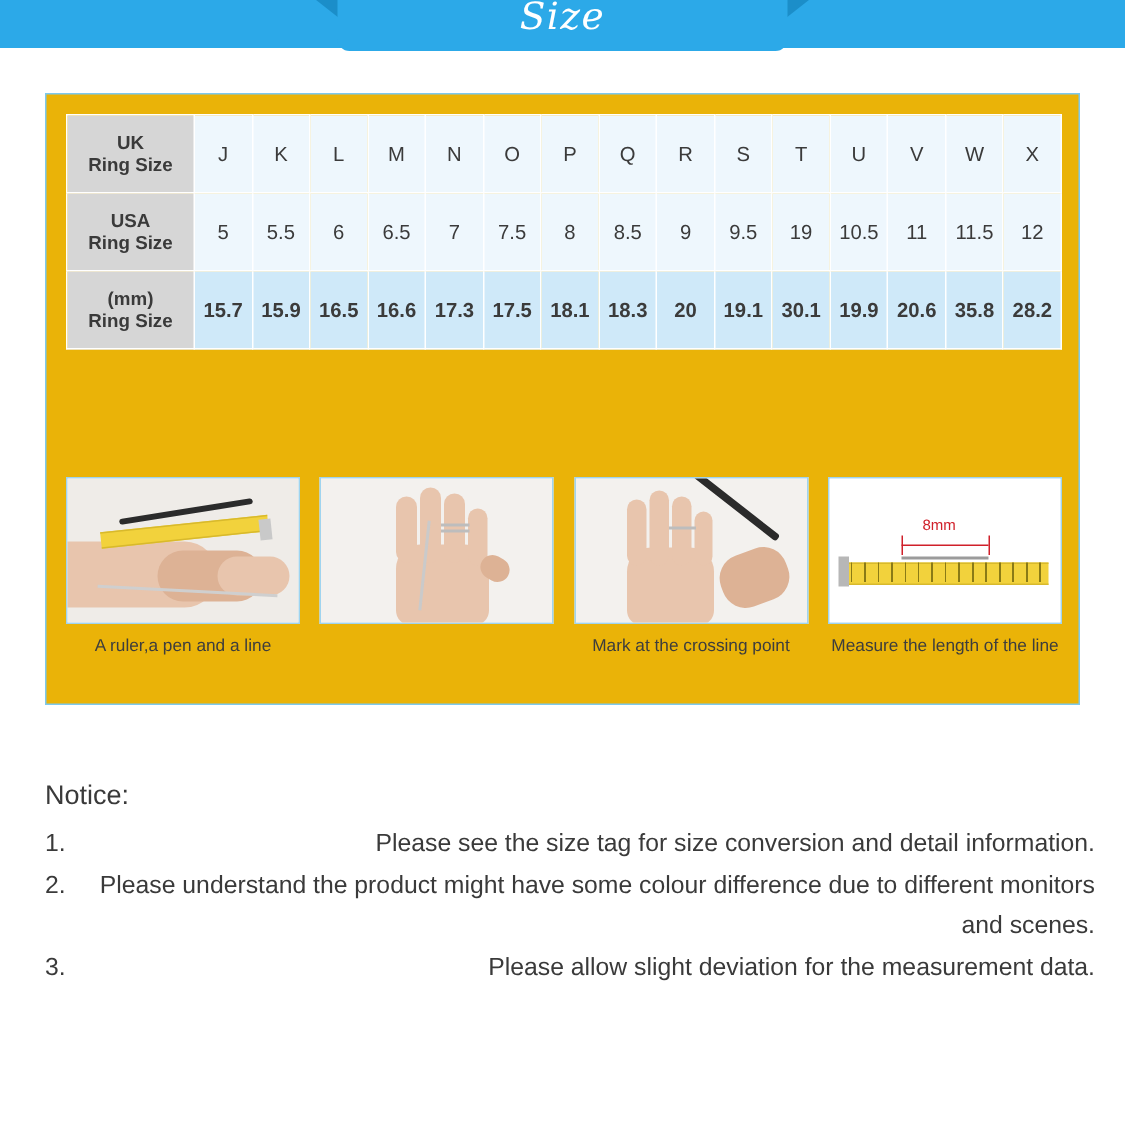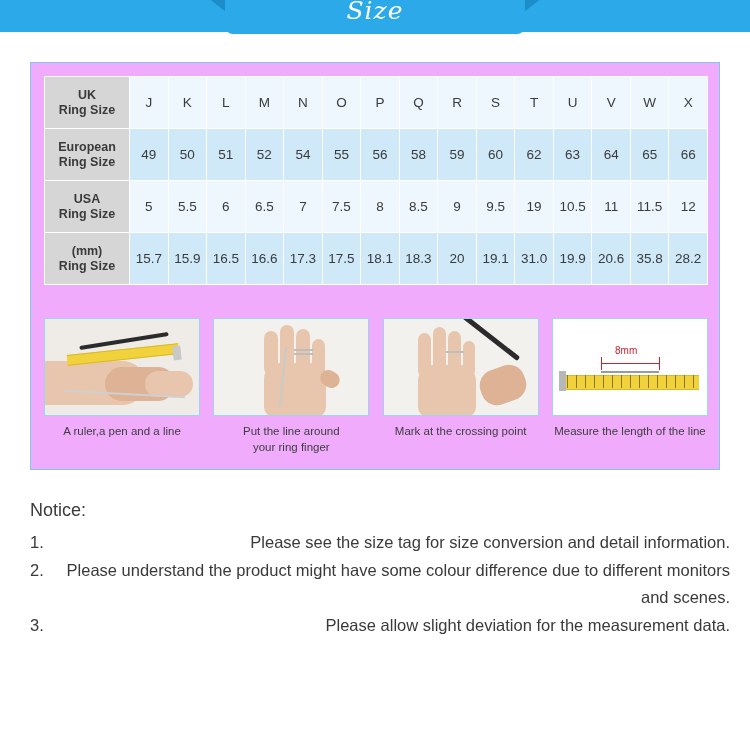--- a/index.html
+++ b/index.html
@@ -70,21 +70,21 @@
 
   
   .card {
     position: absolute;
     left: 30px;
     top: 62px;
     width: 690px;
     height: 408px;
     border: 1px solid #7dc9ee;
     box-sizing: border-box;
-    background: #f0abfc;
+    background: #eab308;
   }
 
   
   .size-table {
     position: absolute;
     left: 13px;
     top: 13px;
     border-collapse: collapse;
     table-layout: fixed;
     width: 664px;
@@ -102,21 +102,21 @@
     background: #d6d6d6;
     font-weight: bold;
     font-size: 12.5px;
     line-height: 15px;
     width: 84px;
     color: #3a3a3a;
   }
   .size-table .cell-a { background: #eef7fd; }
   .size-table .cell-b { background: #cfe9f9; }
   .size-table .cell-c { background: #eef7fd; }
-  .size-table .cell-d { background: #cfe9f9; }
+  .size-table .cell-d { background: #cfe9f9; font-weight: bold; }
   .size-table td.v { font-size: 13.5px; }
 
   
   .steps {
     position: absolute;
     left: 13px;
     top: 255px;
     width: 664px;
     display: flex;
     justify-content: space-between;
@@ -161,21 +161,21 @@
   }
   .measure-tick {
     position: absolute;
     border-left: 1px solid #d0202a;
   }
 
   
   .notice {
     position: absolute;
     left: 30px;
-    top: 500px;
+    top: 520px;
     width: 700px;
     color: #3a3a3a;
   }
   .notice-title {
     font-size: 18px;
     margin-bottom: 8px;
   }
   .notice-item {
     font-size: 16.5px;
     line-height: 27px;
@@ -213,41 +213,20 @@
         <td class="cell-a v">O</td>
         <td class="cell-a v">P</td>
         <td class="cell-a v">Q</td>
         <td class="cell-a v">R</td>
         <td class="cell-a v">S</td>
         <td class="cell-a v">T</td>
         <td class="cell-a v">U</td>
         <td class="cell-a v">V</td>
         <td class="cell-a v">W</td>
         <td class="cell-a v">X</td>
-      </tr>
-      <tr>
-        <td class="rowhead">
-          <div>European</div>
-          <div>Ring Size</div>
-        </td>
-        <td class="cell-b v">49</td>
-        <td class="cell-b v">50</td>
-        <td class="cell-b v">51</td>
-        <td class="cell-b v">52</td>
-        <td class="cell-b v">54</td>
-        <td class="cell-b v">55</td>
-        <td class="cell-b v">56</td>
-        <td class="cell-b v">58</td>
-        <td class="cell-b v">59</td>
-        <td class="cell-b v">60</td>
-        <td class="cell-b v">62</td>
-        <td class="cell-b v">63</td>
-        <td class="cell-b v">64</td>
-        <td class="cell-b v">65</td>
-        <td class="cell-b v">66</td>
       </tr>
       <tr>
         <td class="rowhead">
           <div>USA</div>
           <div>Ring Size</div>
         </td>
         <td class="cell-c v">5</td>
         <td class="cell-c v">5.5</td>
         <td class="cell-c v">6</td>
         <td class="cell-c v">6.5</td>
@@ -271,21 +250,21 @@
         <td class="cell-d v">15.7</td>
         <td class="cell-d v">15.9</td>
         <td class="cell-d v">16.5</td>
         <td class="cell-d v">16.6</td>
         <td class="cell-d v">17.3</td>
         <td class="cell-d v">17.5</td>
         <td class="cell-d v">18.1</td>
         <td class="cell-d v">18.3</td>
         <td class="cell-d v">20</td>
         <td class="cell-d v">19.1</td>
-        <td class="cell-d v">31.0</td>
+        <td class="cell-d v">30.1</td>
         <td class="cell-d v">19.9</td>
         <td class="cell-d v">20.6</td>
         <td class="cell-d v">35.8</td>
         <td class="cell-d v">28.2</td>
       </tr>
     </tbody>
   </table>
 
   <div class="steps">
 
@@ -315,24 +294,20 @@
 
         <div class="skin" style="left:50px; top:12px; width:14px; height:44px; border-radius:8px;"></div>
         <div class="skin" style="left:66px; top:6px; width:14px; height:50px; border-radius:8px;"></div>
         <div class="skin" style="left:82px; top:10px; width:14px; height:46px; border-radius:8px;"></div>
         <div class="skin" style="left:98px; top:20px; width:13px; height:38px; border-radius:8px;"></div>
         <div class="skin2" style="left:106px; top:52px; width:20px; height:16px; border-radius:9px; transform:rotate(30deg);"></div>
 
         <div class="thread" style="left:80px; top:30px; width:19px; height:2px; background:#bdbdbd;"></div>
         <div class="thread" style="left:80px; top:34px; width:19px; height:2px; background:#bdbdbd;"></div>
         <div class="thread" style="left:68px; top:28px; width:2px; height:60px; background:#cacaca; transform:rotate(6deg);"></div>
-      </div>
-      <div class="step-caption">
-        <div>Put the line around</div>
-        <div>your ring finger</div>
       </div>
     </div>
 
     <div class="step">
       <div class="step-img">
         <div class="bg-wall" style="background:#f3f1ee;"></div>
 
         <div class="skin" style="left:34px; top:46px; width:58px; height:52px; border-radius:16px 16px 10px 10px;"></div>
         <div class="skin" style="left:34px; top:14px; width:13px; height:44px; border-radius:7px;"></div>
         <div class="skin" style="left:49px; top:8px; width:13px; height:50px; border-radius:7px;"></div>

